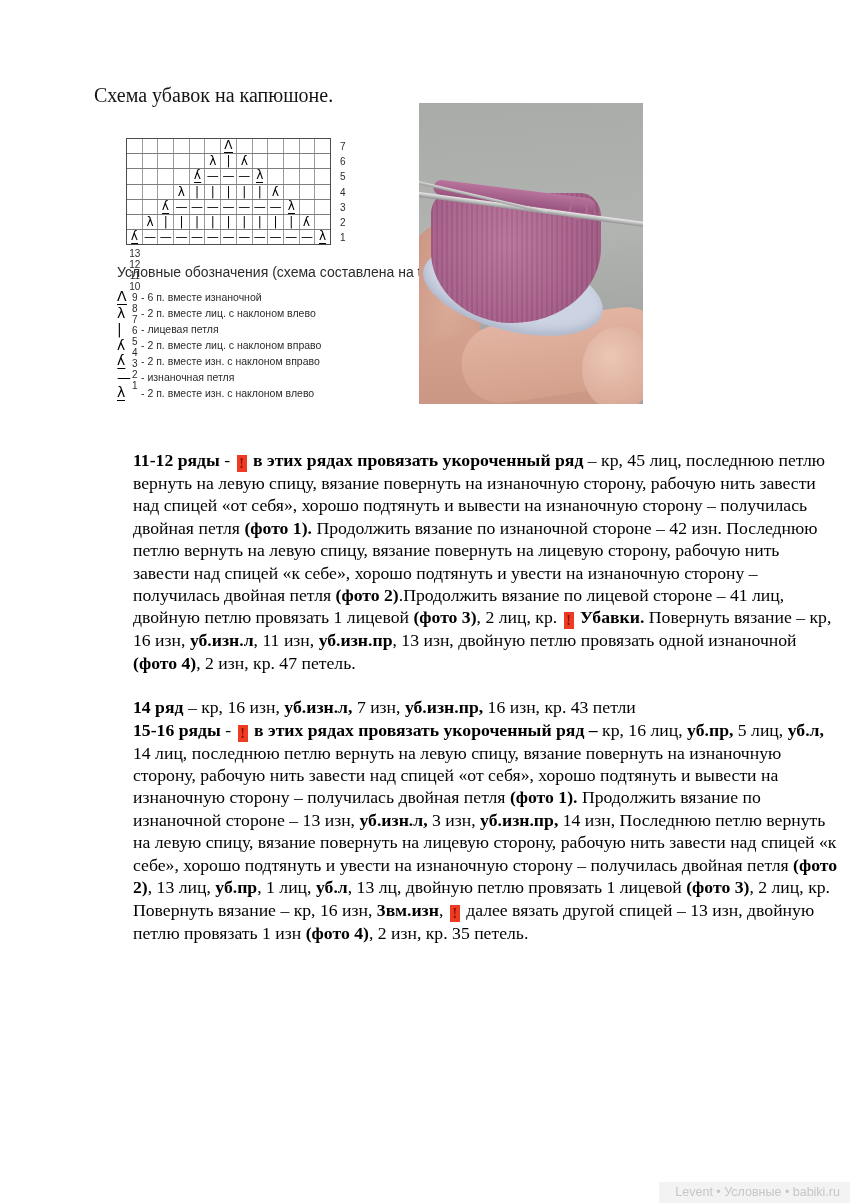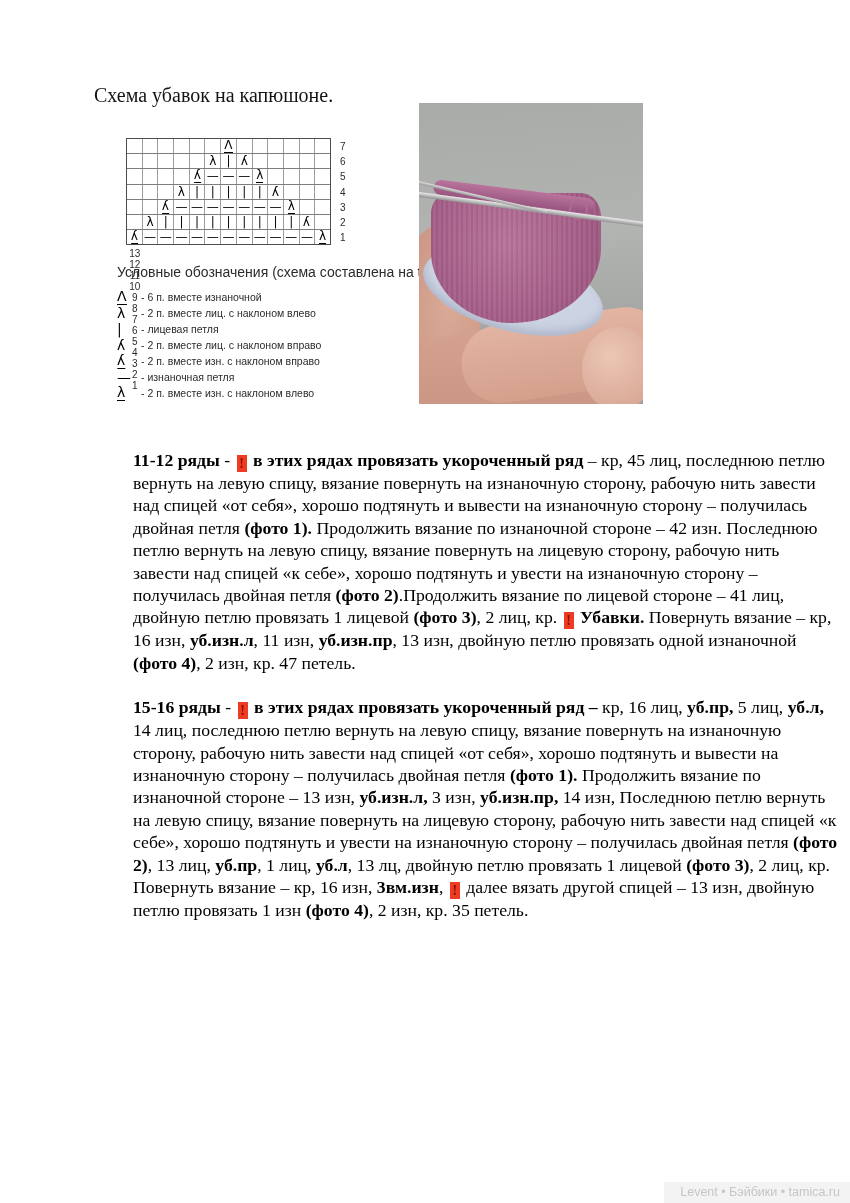--- a/index.html
+++ b/index.html
@@ -411,16 +411,17 @@
   <div class="ph ph-trim"></div>
   <div class="ph ph-knit"></div>
   <div class="ph ph-rolledge"></div>
   <div class="ph ph-loop"></div>
   <div class="ph ph-needle"></div>
   <div class="ph ph-needle2"></div>
 </div>
 
 <div id="textblock">
     <p class="gap-after"><span class="seg-b">11-12 ряды</span><span class="seg-n"> - </span><span class="marker">!</span><span class="seg-b"> в этих рядах провязать укороченный ряд</span><span class="seg-n"> – кр, 45 лиц, последнюю петлю вернуть на левую спицу, вязание повернуть на изнаночную сторону, рабочую нить завести над спицей «от себя», хорошо подтянуть и вывести на изнаночную сторону – получилась двойная петля </span><span class="seg-b">(фото 1).</span><span class="seg-n"> Продолжить вязание по изнаночной стороне – 42 изн. Последнюю петлю вернуть на левую спицу, вязание повернуть на лицевую сторону, рабочую нить завести над спицей «к себе», хорошо подтянуть и увести на изнаночную сторону – получилась двойная петля </span><span class="seg-b">(фото 2)</span><span class="seg-n">.Продолжить вязание по лицевой стороне – 41 лиц, двойную петлю провязать 1 лицевой </span><span class="seg-b">(фото 3)</span><span class="seg-n">, 2 лиц, кр. </span><span class="marker">!</span><span class="seg-b"> Убавки.</span><span class="seg-n"> Повернуть вязание – кр, 16 изн, </span><span class="seg-b">уб.изн.л</span><span class="seg-n">, 11 изн, </span><span class="seg-b">уб.изн.пр</span><span class="seg-n">, 13 изн, двойную петлю провязать одной изнаночной </span><span class="seg-b">(фото 4)</span><span class="seg-n">, 2 изн, кр. 47 петель.</span></p>
+    <p><span class="seg-b">14 ряд</span><span class="seg-n"> – кр, 16 изн, </span><span class="seg-b">уб.изн.л,</span><span class="seg-n"> 7 изн, </span><span class="seg-b">уб.изн.пр,</span><span class="seg-n"> 16 изн, кр. 43 петли</span></p>
     <p><span class="seg-b">15-16 ряды</span><span class="seg-n"> - </span><span class="marker">!</span><span class="seg-b"> в этих рядах провязать укороченный ряд –</span><span class="seg-n"> кр, 16 лиц, </span><span class="seg-b">уб.пр,</span><span class="seg-n"> 5 лиц, </span><span class="seg-b">уб.л,</span><span class="seg-n"> 14 лиц, последнюю петлю вернуть на левую спицу, вязание повернуть на изнаночную сторону, рабочую нить завести над спицей «от себя», хорошо подтянуть и вывести на изнаночную сторону – получилась двойная петля </span><span class="seg-b">(фото 1).</span><span class="seg-n"> Продолжить вязание по изнаночной стороне – 13 изн, </span><span class="seg-b">уб.изн.л,</span><span class="seg-n"> 3 изн, </span><span class="seg-b">уб.изн.пр,</span><span class="seg-n"> 14 изн, Последнюю петлю вернуть на левую спицу, вязание повернуть на лицевую сторону, рабочую нить завести над спицей «к себе», хорошо подтянуть и увести на изнаночную сторону – получилась двойная петля </span><span class="seg-b">(фото 2)</span><span class="seg-n">, 13 лиц, </span><span class="seg-b">уб.пр</span><span class="seg-n">, 1 лиц, </span><span class="seg-b">уб.л</span><span class="seg-n">, 13 лц, двойную петлю провязать 1 лицевой </span><span class="seg-b">(фото 3)</span><span class="seg-n">, 2 лиц, кр. Повернуть вязание – кр, 16 изн, </span><span class="seg-b">3вм.изн</span><span class="seg-n">, </span><span class="marker">!</span><span class="seg-n"> далее вязать другой спицей – 13 изн, двойную петлю провязать 1 изн </span><span class="seg-b">(фото 4)</span><span class="seg-n">, 2 изн, кр. 35 петель.</span></p>
   </div>
 
-<div id="watermark">Levent • Бэйбики • tamica.ru</div>
+<div id="watermark">Levent • Условные • babiki.ru</div>
 
 </body></html>

